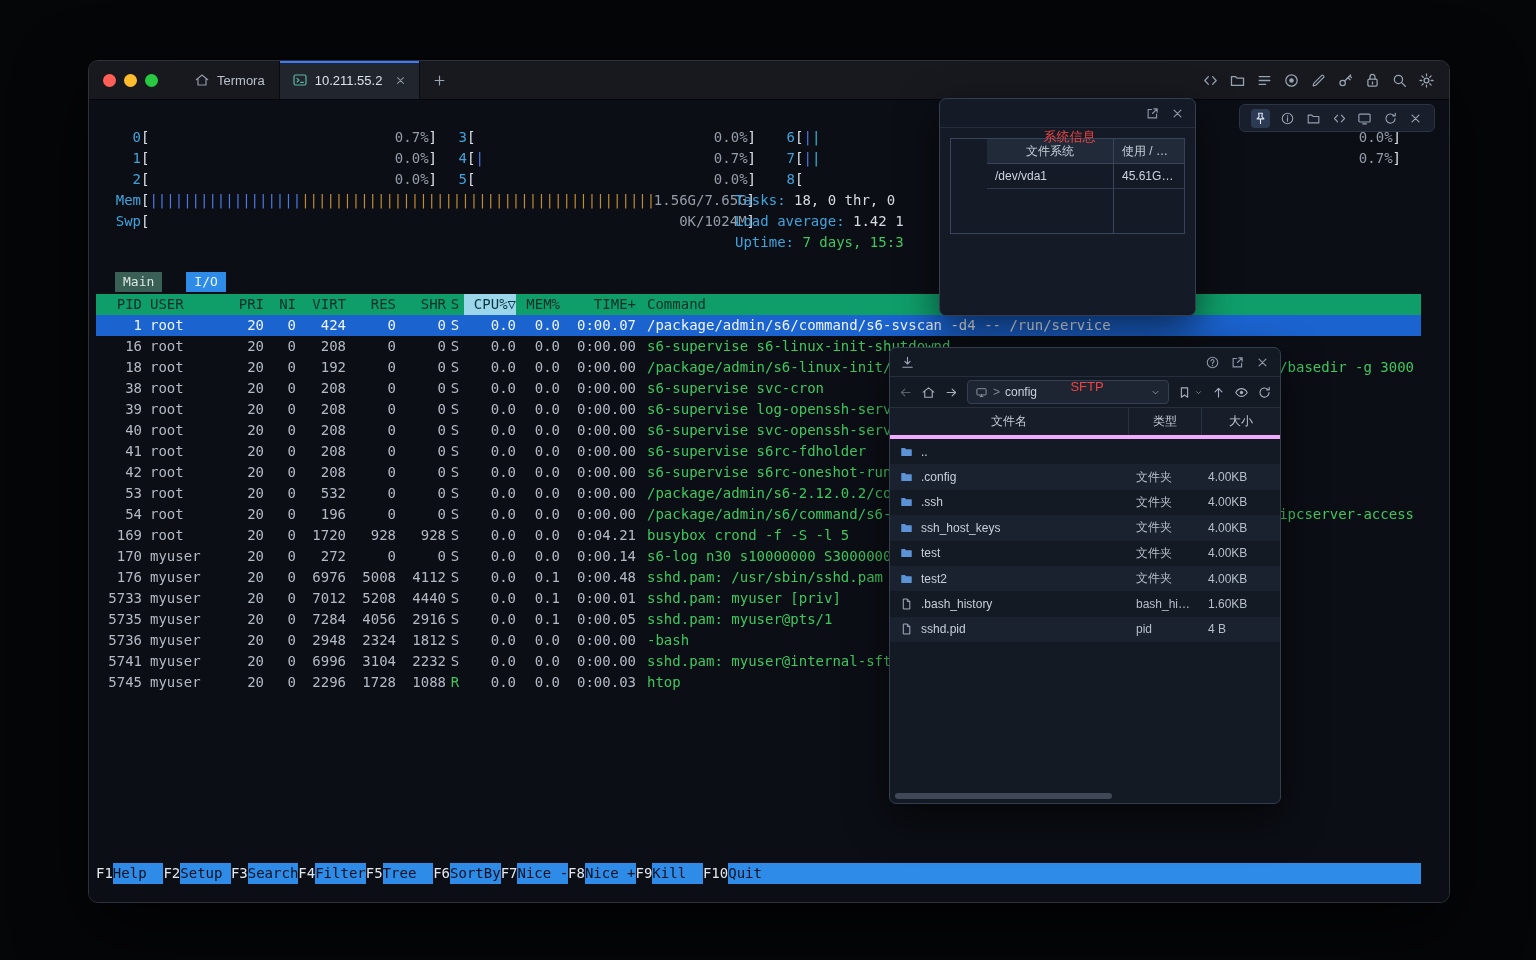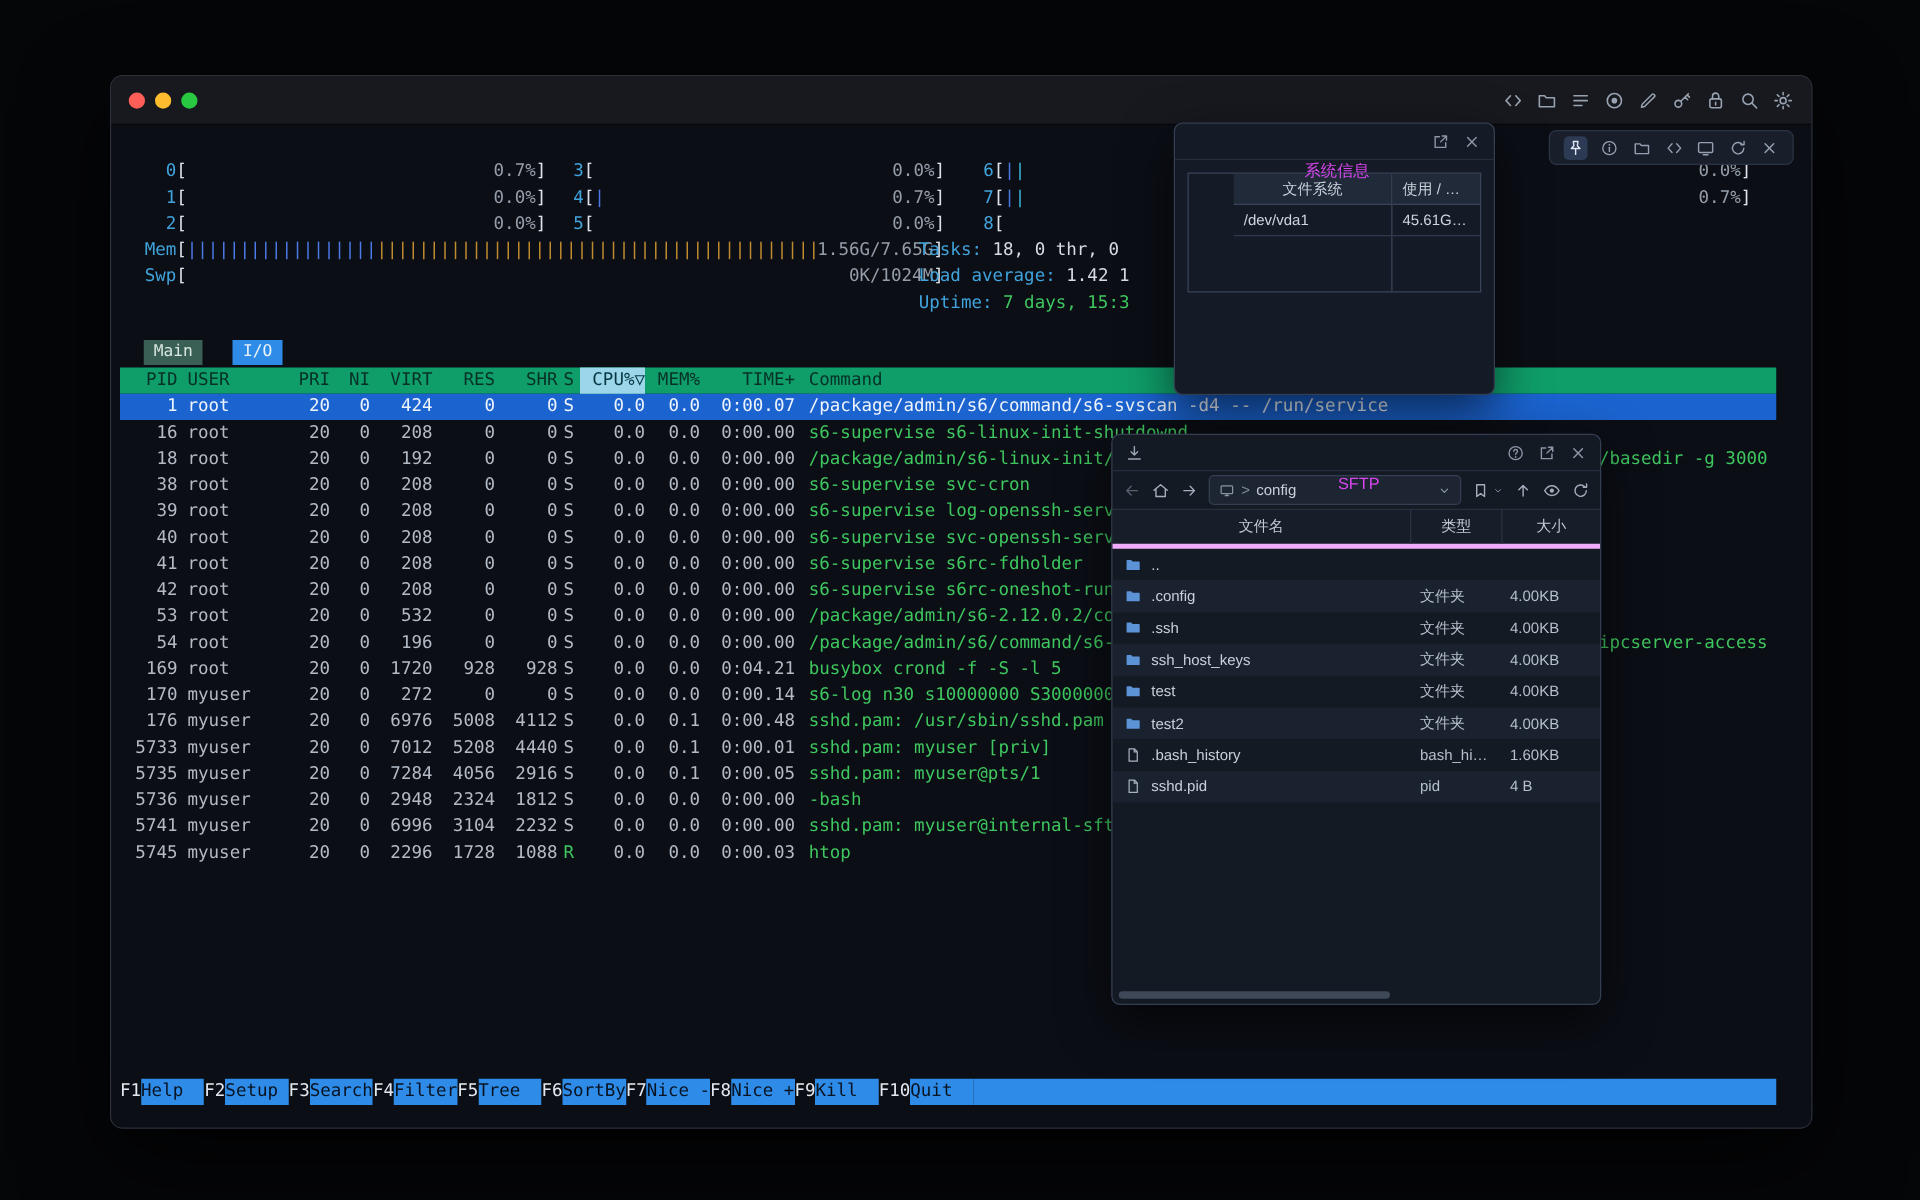--- a/index.html
+++ b/index.html
@@ -69,21 +69,21 @@
   .fbar{position:absolute;left:7px;top:763px;width:1325px;height:21px;line-height:21px;display:flex;}
   .fitem{display:flex;white-space:pre;}
   .fkey{color:#e3e8ee;}
   .flab{background:var(--fbar-blue,#2e8ce8);color:#081220;white-space:pre;}
   .ffill{flex:1;background:var(--fbar-blue,#2e8ce8);}
 
   
   .panel{position:absolute;background:#151b26;border:1px solid #343e50;border-radius:7px;
          box-shadow:0 14px 40px rgba(0,0,0,.6);color:#c6cedb;font-size:13px;box-sizing:border-box;}
   .ptitle{height:28px;position:relative;display:flex;align-items:center;border-bottom:1px solid #242e3d;}
-  .ttext{position:absolute;left:4px;right:0;text-align:center;font-size:13px;color:#d946ef;margin-top:48px;}
+  .ttext{position:absolute;left:4px;right:0;text-align:center;font-size:13px;color:#ef4444;margin-top:48px;}
   .ticons{margin-left:auto;display:flex;gap:10px;padding-right:10px;color:#8d97a7;z-index:1;}
   .ticons .icn{width:15px;height:15px;}
   .tleft{position:absolute;left:10px;width:15px;height:15px;color:#9aa5b5;z-index:1;}
 
   .sysinfo{left:850px;top:37px;width:257px;height:218px;}
   .si-body{padding:4px 10px 0;}
   .si-row{display:flex;align-items:center;height:26px;}
   .si-label{width:46px;font-size:13px;color:#c5cdd9;flex:none;}
   .si-bar{flex:1;height:17px;background:#26303f;border-radius:3px;position:relative;overflow:hidden;}
   .si-fill{position:absolute;left:0;top:0;bottom:0;background:#4e7ed8;border-radius:3px 0 0 3px;}
@@ -246,20 +246,42 @@
   </svg>
 
 <div class="window">
 
   <div class="titlebar">
     <div class="lights">
       <span class="light r"></span>
       <span class="light y"></span>
       <span class="light g"></span>
     </div>
+    <div class="tabs">
+      <div class="tab">
+        <svg class="icn ticn">
+            <use href="#i-home"></use>
+          </svg>
+        <span>Termora</span>
+      </div>
+      <div class="tab active">
+        <svg class="icn ticn">
+            <use href="#i-terminal"></use>
+          </svg>
+        <span>10.211.55.2</span>
+        <svg class="icn tclose">
+            <use href="#i-close"></use>
+          </svg>
+      </div>
+      <div class="newtab">
+        <svg class="icn">
+            <use href="#i-plus"></use>
+          </svg>
+      </div>
+    </div>
     <div class="tb-right">
         <svg class="icn tbicn">
           <use href="#i-code"></use>
         </svg>
         <svg class="icn tbicn">
           <use href="#i-folder"></use>
         </svg>
         <svg class="icn tbicn">
           <use href="#i-list"></use>
         </svg>

